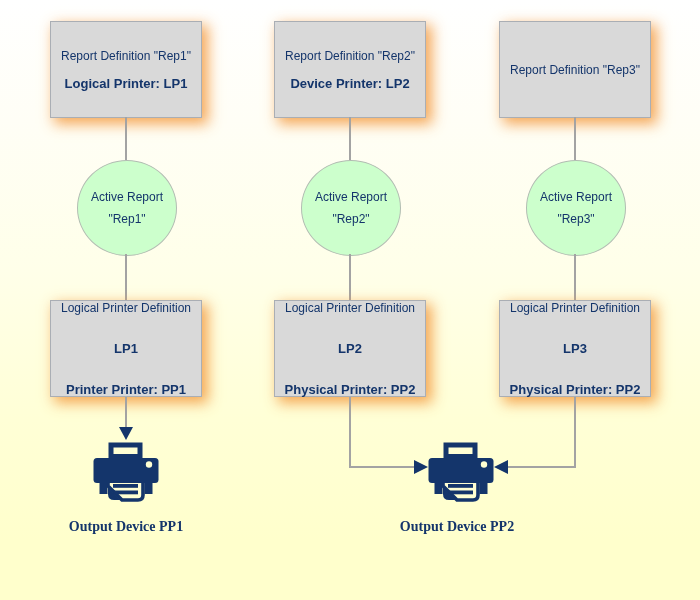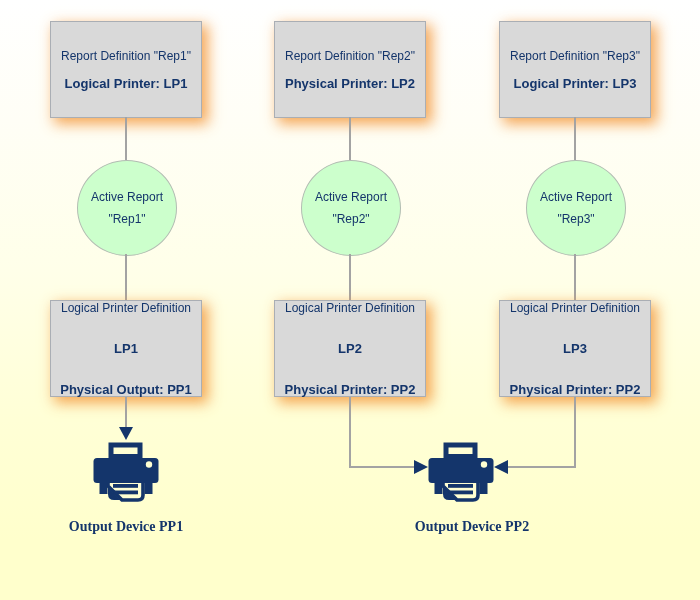--- a/index.html
+++ b/index.html
@@ -51,60 +51,59 @@
   </div>
   <div class="vline" style="left:125px;top:117px;height:43px;"></div>
   <div class="circle" style="left:77px;top:160px;">
     <div class="t-reg">Active Report</div>
     <div class="t-reg">"Rep1"</div>
   </div>
   <div class="vline" style="left:125px;top:254px;height:46px;"></div>
   <div class="box bot-box" style="left:50px;top:300px;">
     <div class="t-reg">Logical Printer Definition</div>
     <div class="t-bold">LP1</div>
-    <div class="t-bold">Physical Output: PP1</div>
+    <div class="t-bold">Printer Printer: PP1</div>
   </div>
   <div class="vline" style="left:125px;top:397px;height:31px;"></div>
   <div class="arrow-down" style="left:119px;top:427px;"></div>
 
   <svg class="printer" style="left:93px;top:441px;" viewBox="0 0 66 62">
     <path d="M15,34 H50 V54 Q50,59 45,59 H29 L15,45 Z" fill="#ffffd2" stroke="#14356b" stroke-width="3.6" stroke-linejoin="round"></path>
     <rect x="20" y="43" width="25" height="3.8" fill="#14356b"></rect>
     <rect x="20" y="49.5" width="25" height="3.8" fill="#14356b"></rect>
     <path d="M15,46.5 L27.5,59 H21 Q15,59 15,53 Z" fill="#14356b"></path>
     <rect x="0.5" y="17" width="65" height="25" rx="3.5" fill="#14356b"></rect>
     <rect x="18" y="4" width="29" height="11.5" fill="none" stroke="#14356b" stroke-width="5"></rect>
     <rect x="6.5" y="42" width="8" height="11" fill="#14356b"></rect>
     <rect x="51.5" y="42" width="8" height="11" fill="#14356b"></rect>
     <circle cx="56" cy="23.5" r="3.2" fill="#ffffd2"></circle>
   </svg>
   <div class="out-label" style="left:36px;top:519px;">Output Device PP1</div>
 
   <div class="box top-box" style="left:274px;top:21px;">
     <div class="t-reg">Report Definition "Rep2"</div>
-    <div class="t-bold">Physical Printer: LP2</div>
+    <div class="t-bold">Device Printer: LP2</div>
   </div>
   <div class="vline" style="left:349px;top:117px;height:43px;"></div>
   <div class="circle" style="left:301px;top:160px;">
     <div class="t-reg">Active Report</div>
     <div class="t-reg">"Rep2"</div>
   </div>
   <div class="vline" style="left:349px;top:254px;height:46px;"></div>
   <div class="box bot-box" style="left:274px;top:300px;">
     <div class="t-reg">Logical Printer Definition</div>
     <div class="t-bold">LP2</div>
     <div class="t-bold">Physical Printer: PP2</div>
   </div>
   <div class="vline" style="left:349px;top:397px;height:71px;"></div>
   <div class="hline" style="left:349px;top:466px;width:66px;"></div>
   <div class="arrow-right" style="left:414px;top:460px;"></div>
 
   <div class="box top-box" style="left:499px;top:21px;">
     <div class="t-reg">Report Definition "Rep3"</div>
-    <div class="t-bold">Logical Printer: LP3</div>
   </div>
   <div class="vline" style="left:574px;top:117px;height:43px;"></div>
   <div class="circle" style="left:526px;top:160px;">
     <div class="t-reg">Active Report</div>
     <div class="t-reg">"Rep3"</div>
   </div>
   <div class="vline" style="left:574px;top:254px;height:46px;"></div>
   <div class="box bot-box" style="left:499px;top:300px;">
     <div class="t-reg">Logical Printer Definition</div>
     <div class="t-bold">LP3</div>
@@ -118,15 +117,15 @@
     <path d="M15,34 H50 V54 Q50,59 45,59 H29 L15,45 Z" fill="#ffffd2" stroke="#14356b" stroke-width="3.6" stroke-linejoin="round"></path>
     <rect x="20" y="43" width="25" height="3.8" fill="#14356b"></rect>
     <rect x="20" y="49.5" width="25" height="3.8" fill="#14356b"></rect>
     <path d="M15,46.5 L27.5,59 H21 Q15,59 15,53 Z" fill="#14356b"></path>
     <rect x="0.5" y="17" width="65" height="25" rx="3.5" fill="#14356b"></rect>
     <rect x="18" y="4" width="29" height="11.5" fill="none" stroke="#14356b" stroke-width="5"></rect>
     <rect x="6.5" y="42" width="8" height="11" fill="#14356b"></rect>
     <rect x="51.5" y="42" width="8" height="11" fill="#14356b"></rect>
     <circle cx="56" cy="23.5" r="3.2" fill="#ffffd2"></circle>
   </svg>
-  <div class="out-label" style="left:382px;top:519px;">Output Device PP2</div>
+  <div class="out-label" style="left:367px;top:519px;">Output Device PP2</div>
 
 </div>
 
 </body></html>

